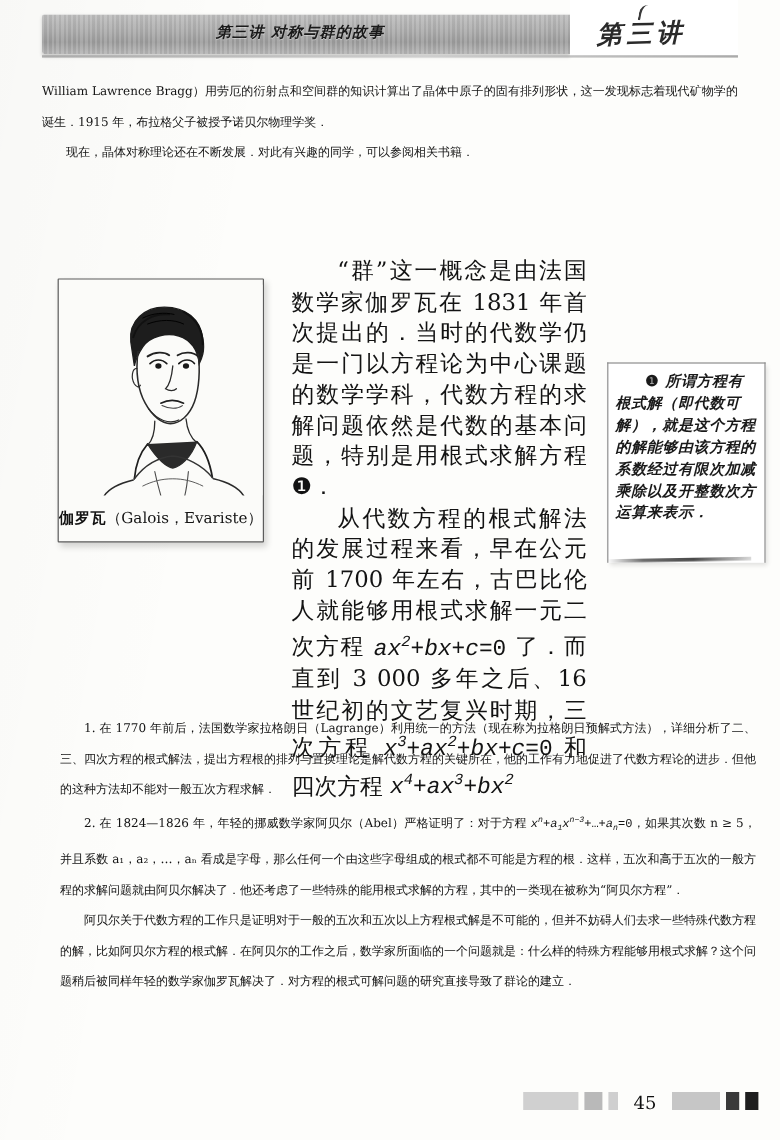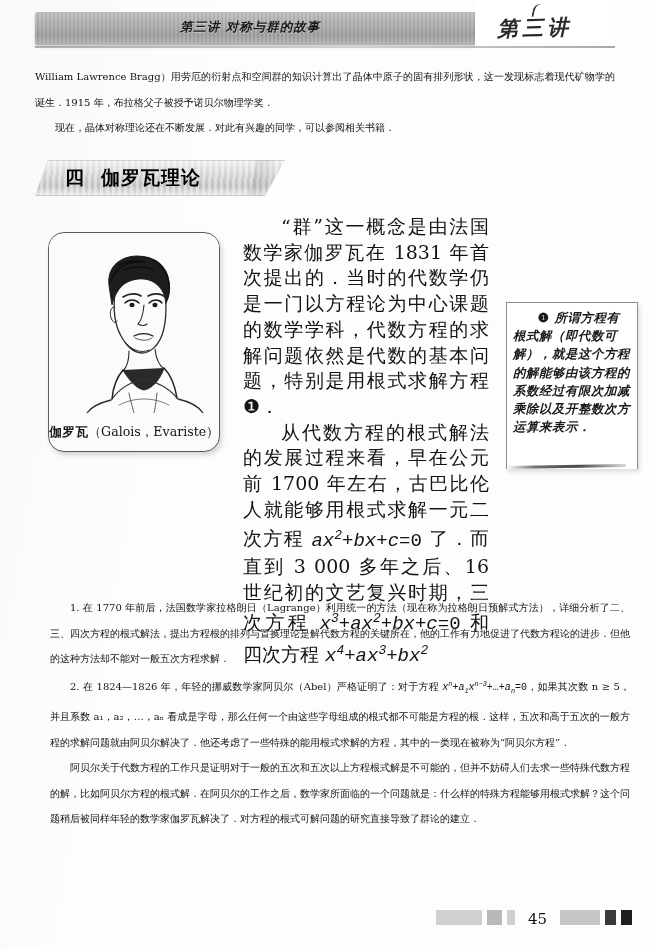--- a/index.html
+++ b/index.html
@@ -140,21 +140,21 @@
     color: #000;
   }
   .banner-text .num { margin-right: 16px; }
 
   
   .figure {
     position: absolute;
     left: 48px; top: 232px;
     width: 170px; height: 218px;
     border: 1.6px solid #5c5c5c;
-    border-radius: 16px;
+    border-radius: 1px;
     background: #fbfbf9;
     box-shadow: 2px 3px 5px rgba(0,0,0,0.16);
     overflow: hidden;
   }
   .portrait {
     position: absolute;
     left: 0; top: 4px;
     width: 170px; height: 176px;
   }
   .fig-caption {
@@ -257,26 +257,20 @@
       <div class="header-tab-label">第三讲</div>
     </div>
   </div>
   <div class="header-rule"></div>
 
   <div class="col p-intro">
     <p>William Lawrence Bragg）用劳厄的衍射点和空间群的知识计算出了晶体中原子的固有排列形状，这一发现标志着现代矿物学的诞生．1915 年，布拉格父子被授予诺贝尔物理学奖．</p>
     <p class="indent">现在，晶体对称理论还在不断发展．对此有兴趣的同学，可以参阅相关书籍．</p>
   </div>
 
-  <div class="section-banner">
-    <div class="banner-shape"></div>
-    <div class="banner-text">
-      <span class="num">四</span><span>伽罗瓦理论</span>
-    </div>
-  </div>
 
   <div class="figure">
     <svg class="portrait" viewBox="0 0 170 176">
       <rect x="0" y="0" width="170" height="176" fill="#fbfbf9"></rect>
       <g fill="none" stroke="#2b2b2b" stroke-width="1.1" stroke-linecap="round">
 
         <path d="M60 48 C58 30 72 19 88 19 C106 19 118 29 120 45 C122 56 119 62 117 66
                  C116 55 110 46 100 43 C90 40 76 43 70 52 C66 58 64 62 63 68 Z" fill="#1d1d1d" stroke="#1d1d1d"></path>
         <path d="M62 44 C66 31 78 24 92 25" stroke="#111" stroke-width="1.6" fill="none"></path>
         <path d="M104 23 C114 28 120 38 120 50" stroke="#111" stroke-width="1.6" fill="none"></path>

